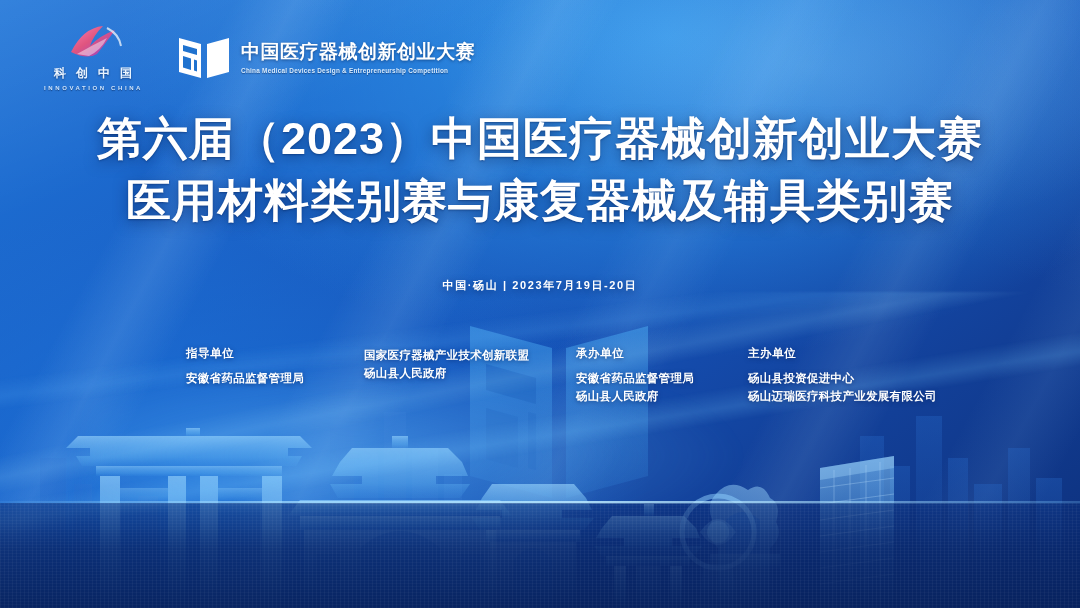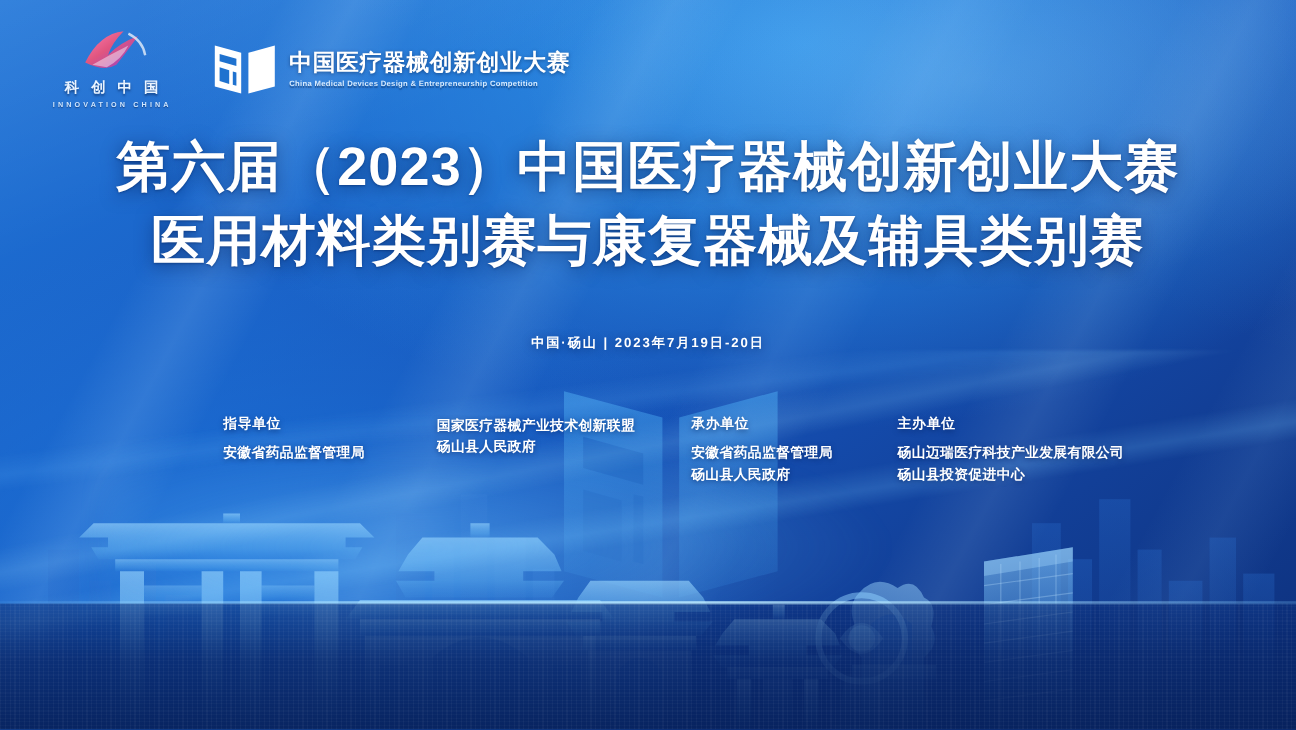--- a/index.html
+++ b/index.html
@@ -348,20 +348,20 @@
       </div>
 
       <div class="org-col">
         <div class="org-title">承办单位</div>
         <div class="org-item">安徽省药品监督管理局</div>
         <div class="org-item">砀山县人民政府</div>
       </div>
 
       <div class="org-col">
         <div class="org-title">主办单位</div>
+        <div class="org-item">砀山县投资促进中心</div>
         <div class="org-item">砀山迈瑞医疗科技产业发展有限公司</div>
-        <div class="org-item">砀山县投资促进中心</div>
       </div>
 
     </div>
 
   </div>
 </div>
 
 </body></html>

